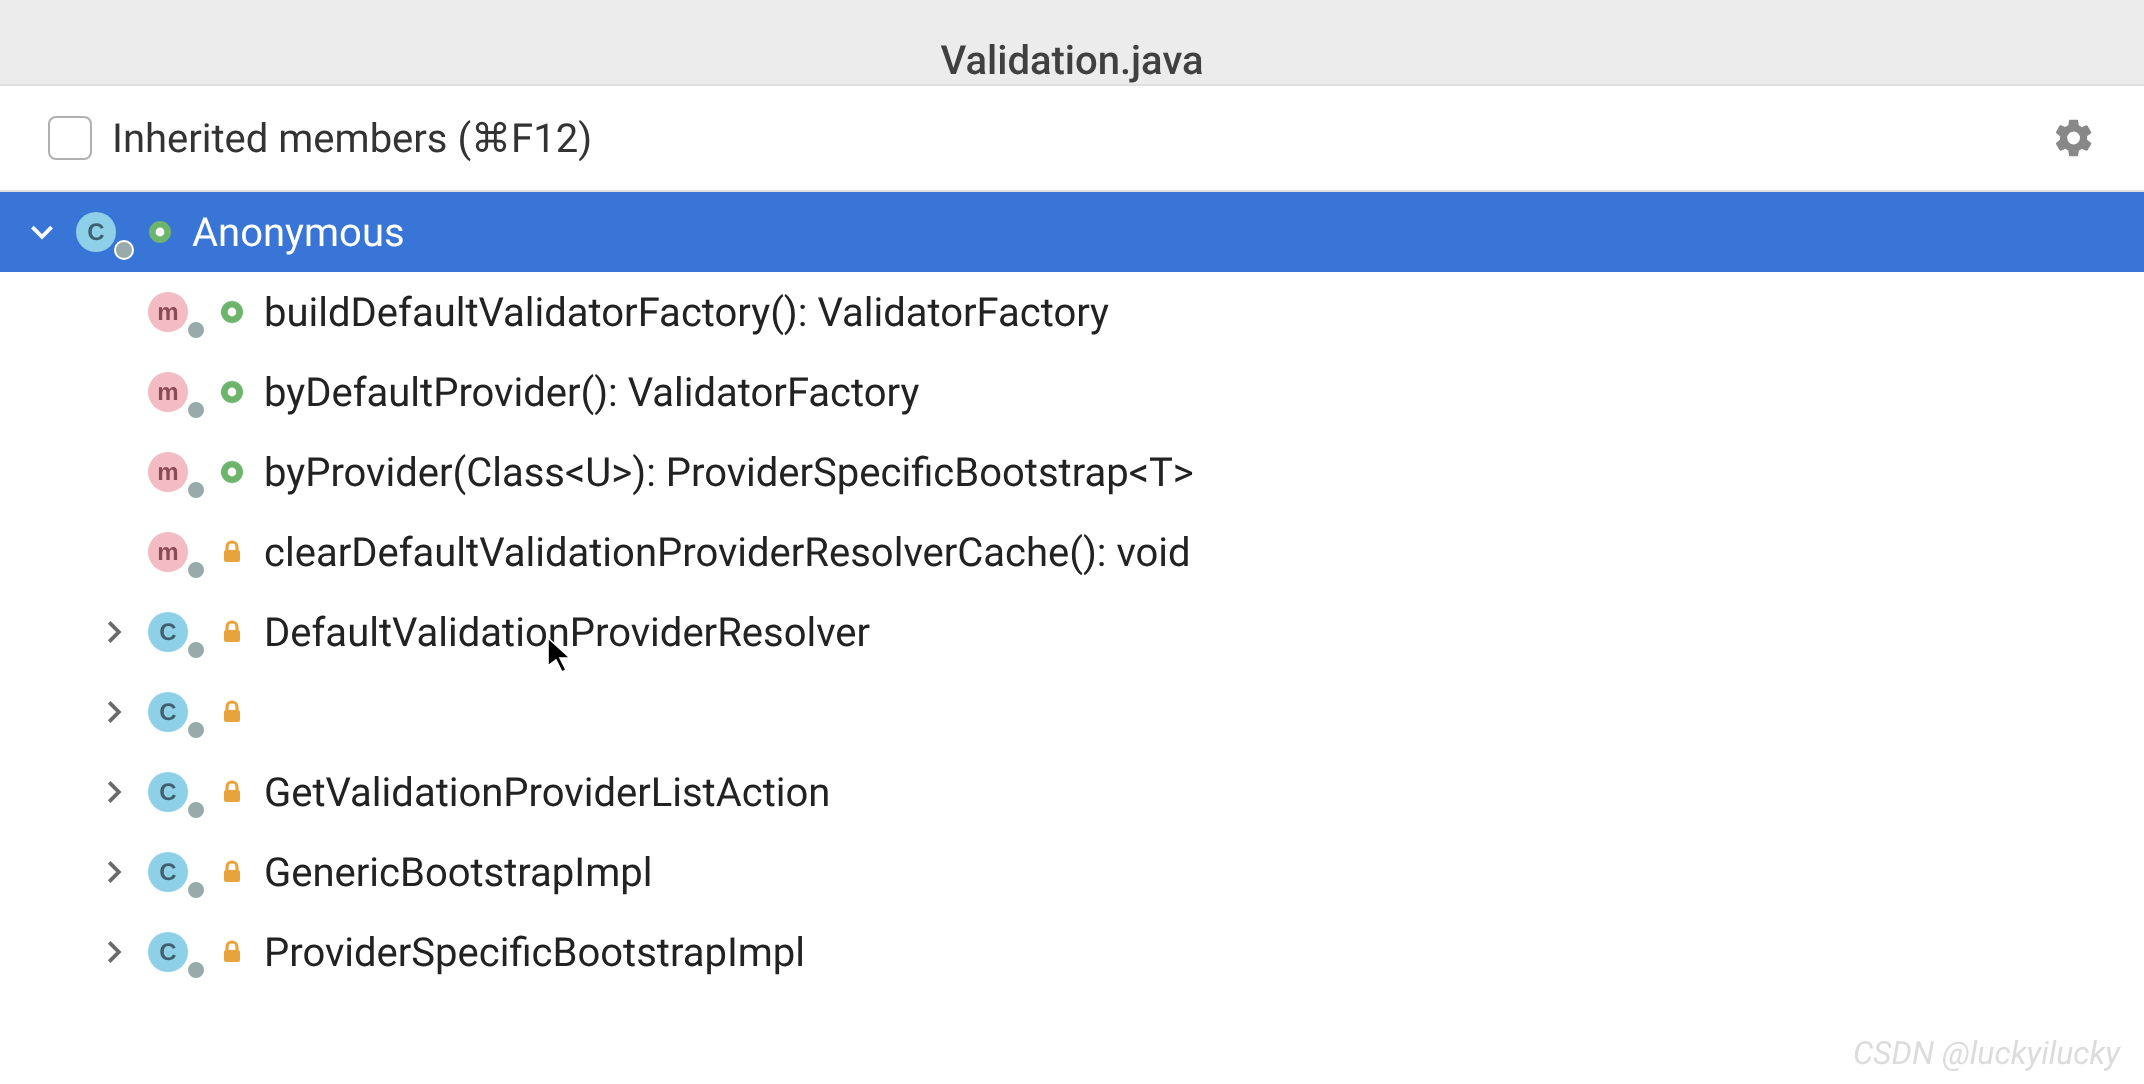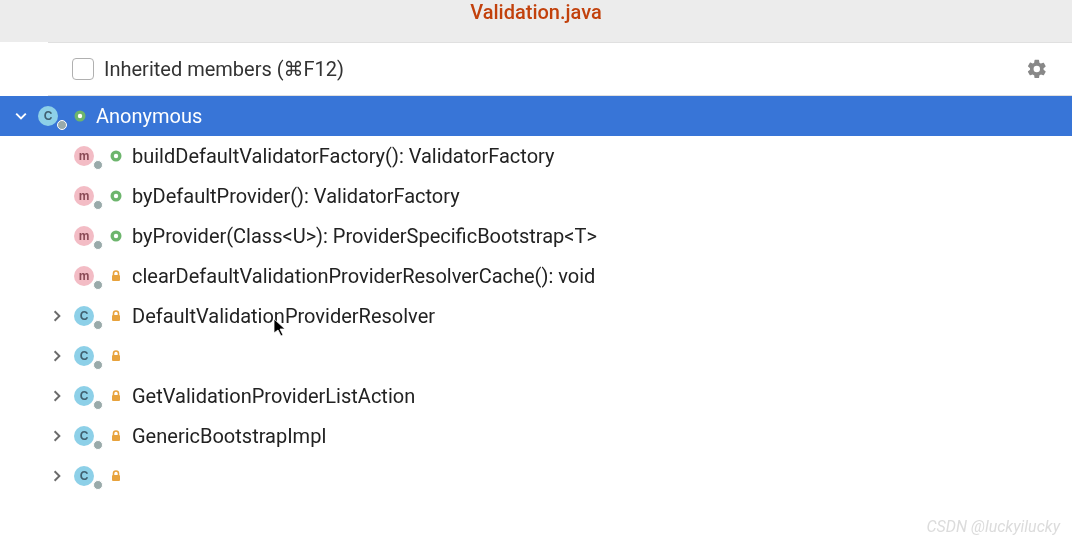--- a/index.html
+++ b/index.html
@@ -11,35 +11,34 @@
     width: 1072px;
     height: 542px;
     background: #ffffff;
     position: relative;
     overflow: hidden;
   }
   .title-bar {
     height: 42px;
     background: #ececec;
     display: flex;
-    align-items: flex-start;
+    align-items: flex-end;
     justify-content: center;
     font-weight: 500;
-    color: #c2410c;
+    color: #404040;
   }
   .toolbar {
     height: 54px;
     background: #ffffff;
     border-top: 1px solid #e0e0e0;
     border-bottom: 1px solid #e0e0e0;
     display: flex;
     align-items: center;
     padding: 0 24px;
     gap: 28px;
-    margin-left: 48px;
   }
   .checkbox-option {
     display: flex;
     align-items: center;
     gap: 10px;
     color: #333;
     font-size: 20px;
     cursor: pointer;
   }
   .checkbox {
@@ -323,20 +322,21 @@
         <span class="icon-wrapper">
           <span class="kind-circle kind-class">C</span>
           <span class="badge-overlay"></span>
         </span>
         <span class="access-icon">
           <svg width="14" height="14" viewBox="0 0 14 14">
             <rect x="3" y="6" width="8" height="6" rx="1" fill="#e8a33d"></rect>
             <path d="M4.5 6 V4.5 a2.5 2.5 0 0 1 5 0 V6" stroke="#e8a33d" stroke-width="1.6" fill="none"></path>
           </svg>
         </span>
+        <span class="node-label">ProviderSpecificBootstrapImpl</span>
       </div>
     </div>
 
 </div>
 
 <div class="watermark">CSDN @luckyilucky</div>
 
 <div class="cursor">
   <svg width="16" height="20" viewBox="0 0 16 20">
       <path d="M1 1 L1 15 L5 12 L8 18 L10 17 L7 11 L12 11 Z" fill="#000" stroke="#fff" stroke-width="0.8"></path>

